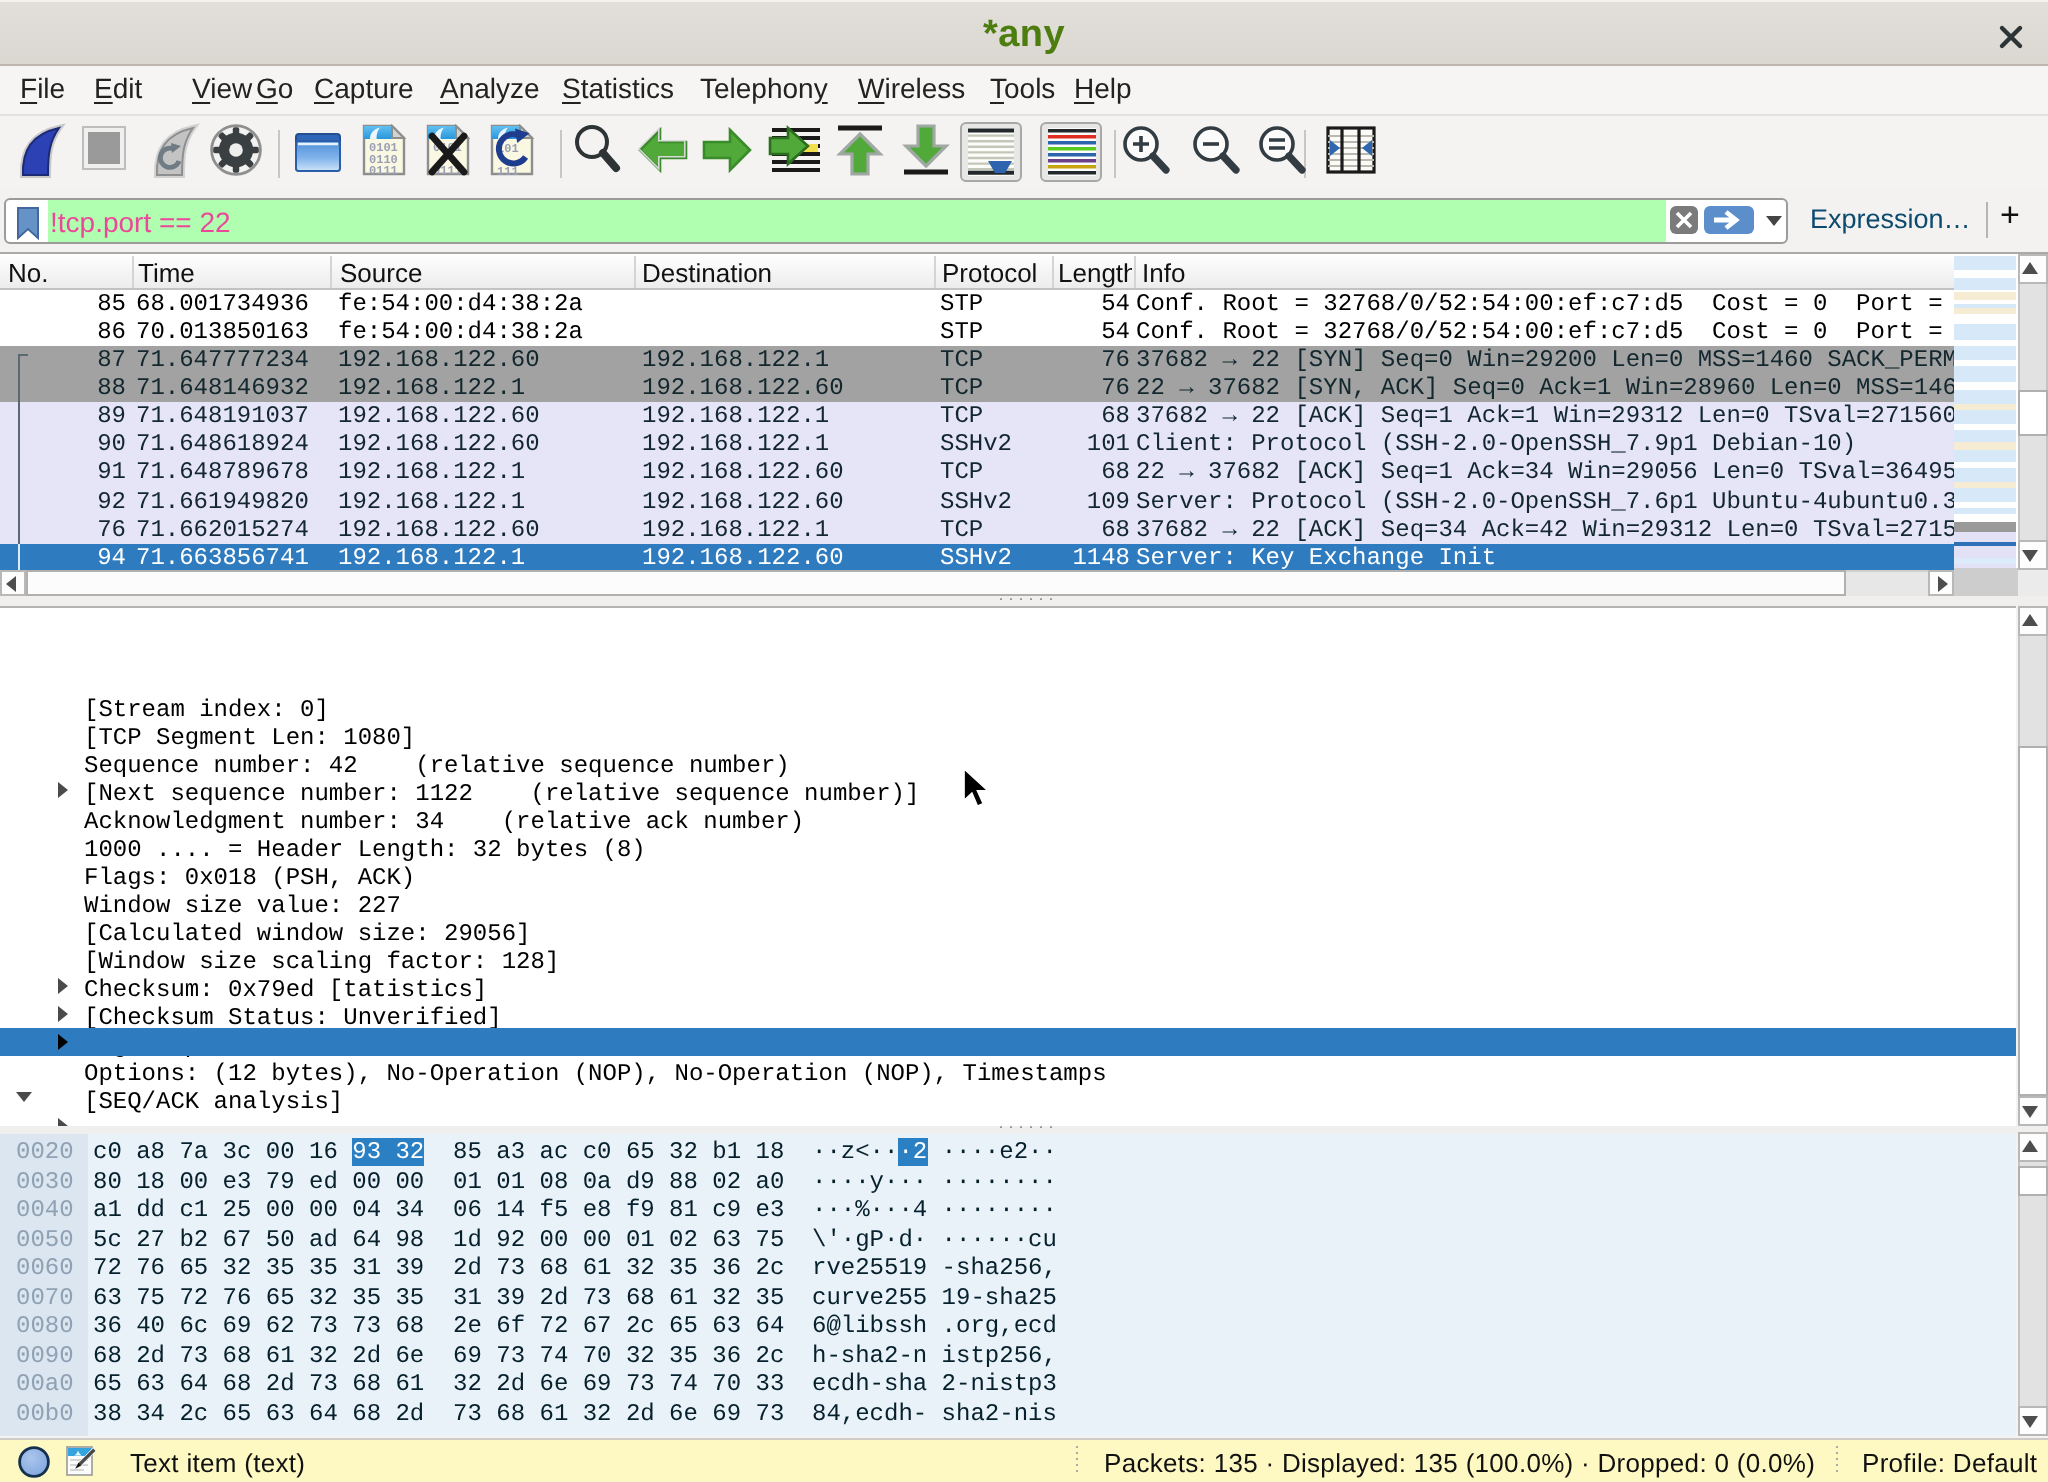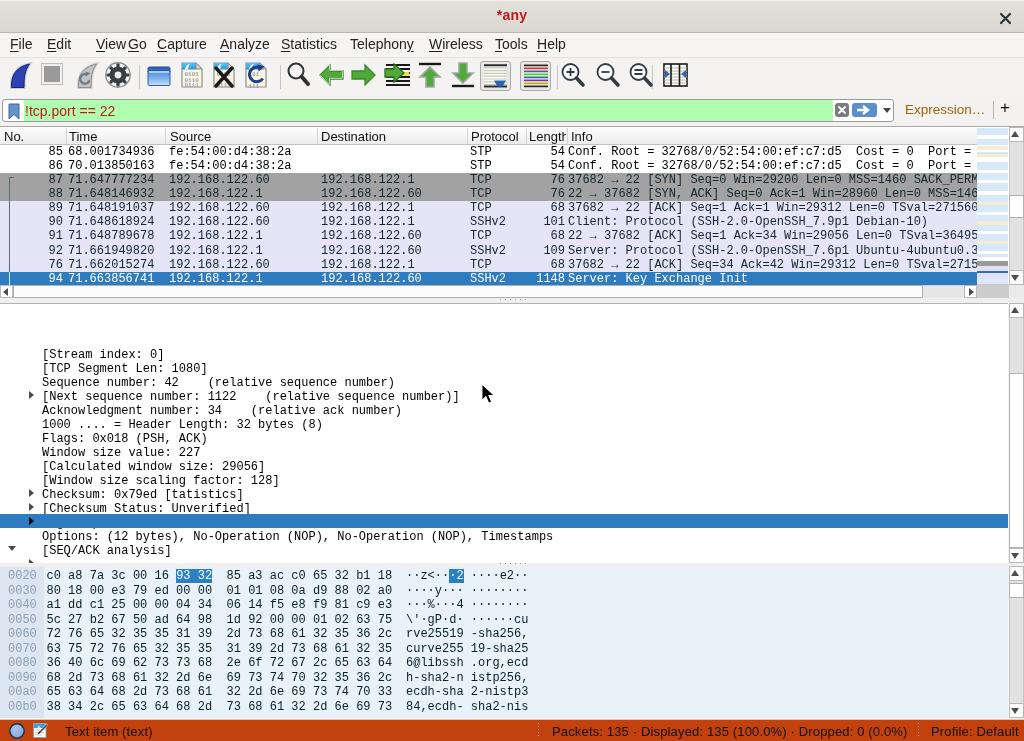--- a/index.html
+++ b/index.html
@@ -2,41 +2,41 @@
 <html><head>
 <meta charset="utf-8">
 <style>
   html,body{margin:0;padding:0;}
   body{width:1024px;height:741px;position:relative;overflow:hidden;
        font-family:"Liberation Sans",sans-serif;background:#f4f3f1;}
   .abs{position:absolute;}
   
   #titlebar{left:0;top:0;width:1024px;height:33px;
     background:linear-gradient(#e2dfda,#dbd7d1);border-bottom:1px solid #bcb6ae;border-top:1px solid #f4f2ef;box-sizing:border-box;}
-  #titletext{left:0;top:7px;width:1024px;text-align:center;font-size:14px;letter-spacing:0.2px;font-weight:bold;color:#b91c1c;}
+  #titletext{left:0;top:7px;width:1024px;text-align:center;font-size:19px;letter-spacing:0.2px;font-weight:bold;color:#4d7c0f;}
   #closex{left:997px;top:10px;width:18px;height:18px;}
   
   #menubar{left:0;top:33px;width:1024px;height:24px;background:#f6f5f3;}
   #menubar span{position:absolute;top:3px;font-size:14px;color:#222;}
   #menubar u{text-decoration:underline;text-underline-offset:2px;}
   
   #toolbar{left:0;top:57px;width:1024px;height:37px;background:#f4f3f1;border-top:1px solid #e3e1de;box-sizing:border-box;}
   .tsep{position:absolute;top:7px;width:1px;height:24px;background:#c9c6c2;}
   .tbtn{position:absolute;top:61px;width:31px;height:30px;border:1px solid #a8a8a8;border-radius:3px;
         background:#e7e7e5;box-sizing:border-box;}
   
   #filterrow{left:0;top:94px;width:1024px;height:32px;background:#f3f2f0;}
   #filterbox{left:2px;top:5px;width:892px;height:23px;border:1px solid #9b9b9b;border-radius:3px;
      background:#fff;box-sizing:border-box;overflow:hidden;}
   #filtergreen{left:21px;top:0px;width:809px;height:21px;background:#b0ffb0;}
-  #filtertext{left:22px;top:3px;font-size:14px;color:#b91c1c;}
+  #filtertext{left:22px;top:3px;font-size:14px;color:#ec4899;}
   #fxbtn{left:832px;top:3px;width:14px;height:14px;background:#7b7b7b;border-radius:3px;}
   #fabtn{left:849px;top:3px;width:25px;height:14px;background:#5b8ecb;border-radius:3px;}
   #fcaret{left:880px;top:8px;width:0;height:0;border-left:4px solid transparent;border-right:4px solid transparent;border-top:5px solid #444;}
-  #expr{left:905px;top:8px;font-size:13.5px;color:#a16207;}
+  #expr{left:905px;top:8px;font-size:13.5px;color:#0c4a6e;}
   #fsep{left:993px;top:7px;width:1px;height:18px;background:#b5b5b5;}
   #fplus{left:1000px;top:4px;font-size:17px;color:#111;}
 </style>
 </head>
 <body>
 <style>
   
   #plist{left:0;top:126px;width:1024px;height:172px;background:#fff;border-top:1px solid #a9a9a9;box-sizing:border-box;}
   #phead{left:0;top:127px;width:977px;height:18px;background:linear-gradient(#ffffff,#ececec);
      border-bottom:1px solid #c2c2c2;box-sizing:border-box;}
@@ -84,21 +84,21 @@
   .tri-d{position:absolute;width:0;height:0;border-top:5px solid #4a4a4a;border-left:4px solid transparent;border-right:4px solid transparent;}
   
   #hexpane{left:0;top:567px;width:1008px;height:151px;background:#e9f1f9;overflow:hidden;}
   #hexoffcol{left:0;top:0;width:44px;height:151px;background:#dbe6f0;}
   .hrow{position:absolute;left:0;height:14px;line-height:14px;font-family:"Liberation Mono",monospace;font-size:12px;white-space:pre;}
   .hoff{color:#8fa1b3;position:absolute;left:8px;}
   .hhex{color:#06202c;position:absolute;left:46.5px;}
   .hasc{color:#06202c;position:absolute;left:406px;}
   .hsel{background:#2b80c4;color:#fff;}
   
-  #statusbar{left:0;top:719px;width:1024px;height:22px;background:#c2410c;border-top:1px solid #cfcbc7;box-sizing:border-box;}
+  #statusbar{left:0;top:719px;width:1024px;height:22px;background:#fef9c3;border-top:1px solid #cfcbc7;box-sizing:border-box;}
   #statusbar .st{position:absolute;top:4px;font-size:13px;letter-spacing:0.15px;color:#111;}
   .stsep{position:absolute;top:3px;width:1px;height:15px;
      background:repeating-linear-gradient(#aaa 0 1px,transparent 1px 3px);}
 </style>
 
 <div class="abs" id="titlebar"></div>
 <div class="abs" id="titletext">*any</div>
 <svg class="abs" id="closex" viewBox="0 0 18 18">
     <path d="M4 4 L13 13 M13 4 L4 13" stroke="#2d3436" stroke-width="2.2" stroke-linecap="round"></path>
   </svg>

